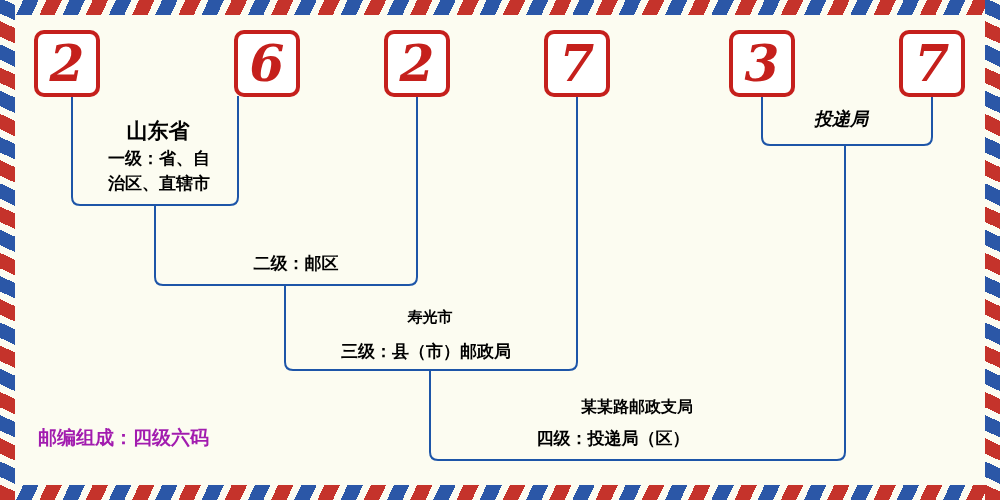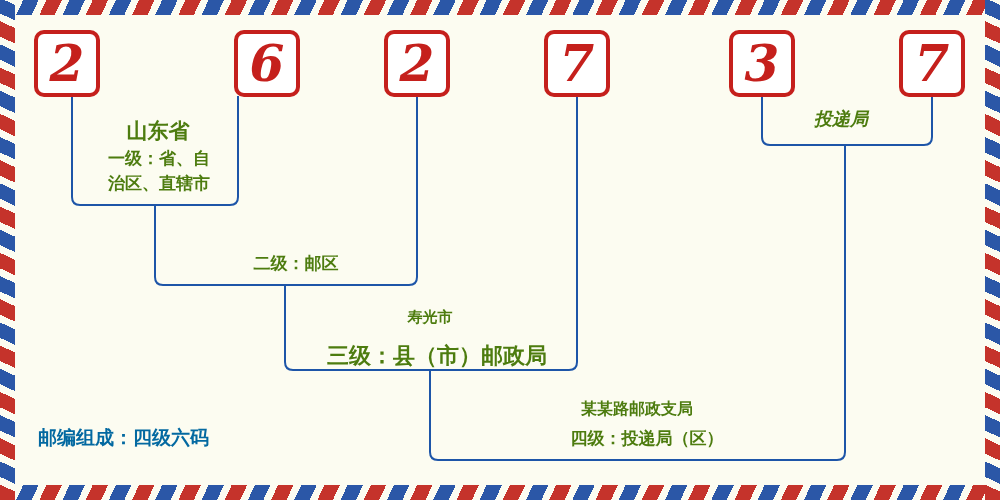--- a/index.html
+++ b/index.html
@@ -68,38 +68,38 @@
   .d1 { left: 34px; }
   .d2 { left: 234px; }
   .d3 { left: 384px; }
   .d4 { left: 544px; }
   .d5 { left: 729px; }
   .d6 { left: 899px; }
 
   
   .lbl {
     position: absolute;
-    color: #4d7c0f;
+    color: #000000;
     font-weight: bold;
     text-align: center;
     z-index: 3;
     line-height: 1.45;
   }
   .lbl-province   { left: 68px;  top: 116px; width: 180px; font-size: 21px; }
   .lbl-level1     { left: 100px; top: 147px; width: 118px; font-size: 17px; }
   .lbl-level2     { left: 216px; top: 252px; width: 160px; font-size: 17px; }
   .lbl-city       { left: 340px; top: 306px; width: 180px; font-size: 15px; }
-  .lbl-level3     { left: 317px; top: 340px; width: 240px; font-size: 22px; }
-  .lbl-branch     { left: 517px; top: 397px; width: 240px; font-size: 16px; }
-  .lbl-level4     { left: 547px; top: 427px; width: 200px; font-size: 17px; }
+  .lbl-level3     { left: 306px; top: 340px; width: 240px; font-size: 17px; }
+  .lbl-branch     { left: 517px; top: 397px; width: 240px; font-size: 16px; font-family: Liberation Mono, monospace; }
+  .lbl-level4     { left: 513px; top: 427px; width: 200px; font-size: 17px; }
   .lbl-delivery   { left: 761px; top: 106px; width: 160px; font-size: 18px; font-style: italic; }
   .lbl-composition{
     left: 38px; top: 424px; width: 240px;
     font-size: 19px; text-align: left;
-    color: #0369a1;
+    color: #a21caf;
   }
 </style>
 </head>
 <body>
 
 <div class="page">
 
   <div class="stripe stripe-h stripe-top"></div>
   <div class="stripe stripe-h stripe-bottom"></div>
   <div class="stripe stripe-v stripe-left"></div>

